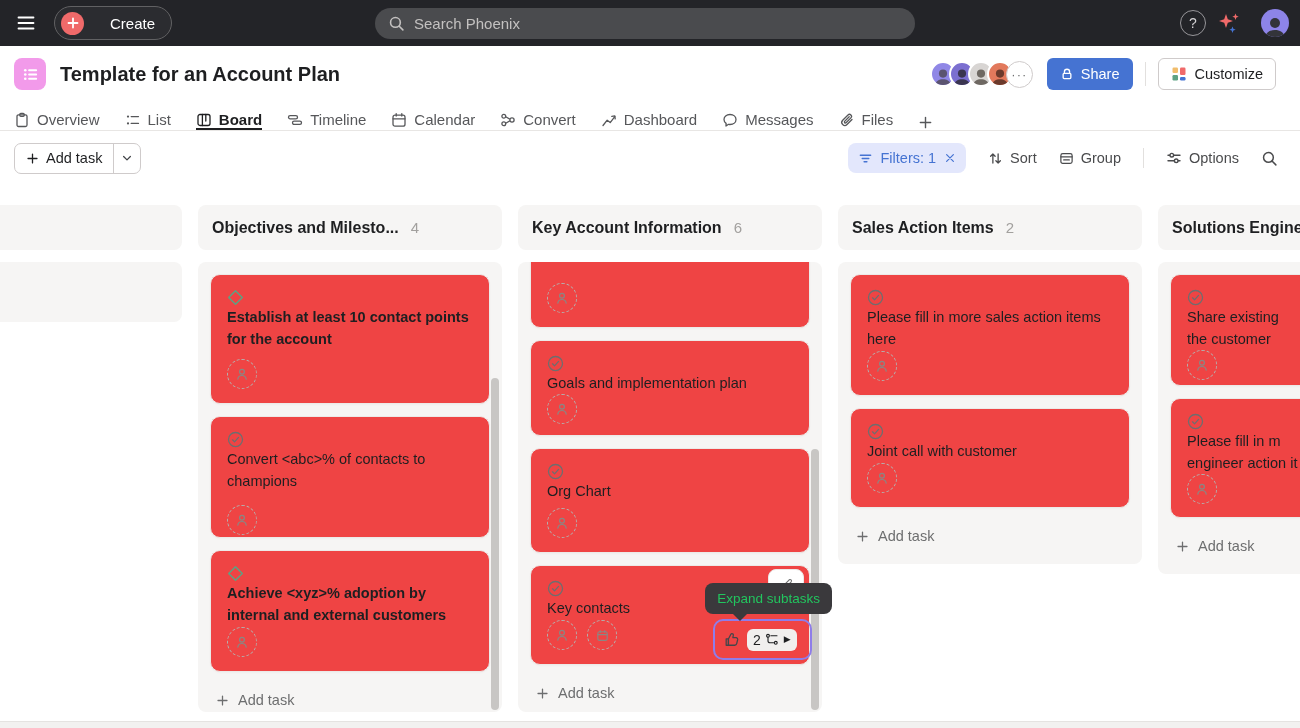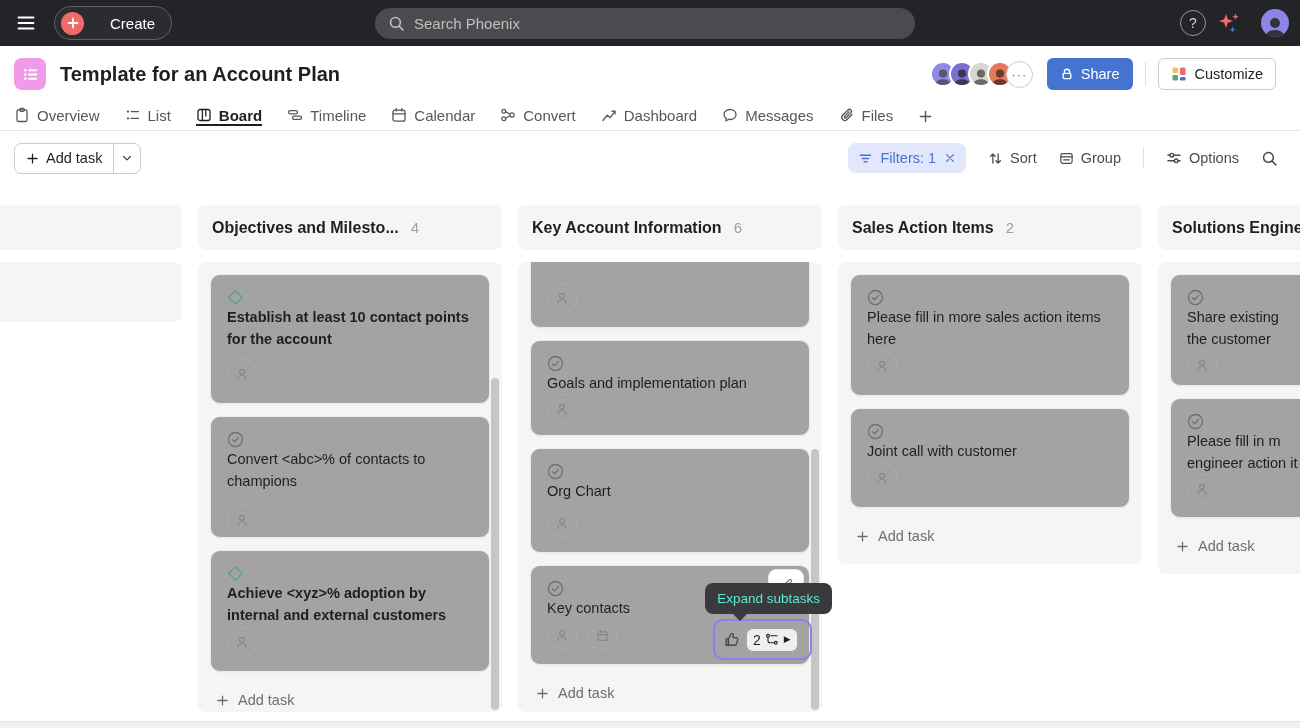--- a/index.html
+++ b/index.html
@@ -30,21 +30,21 @@
   .pheader-right { position:absolute; right:24px; top:12px; height:32px; display:flex; align-items:center; }
   .avatar-stack { display:flex; align-items:center; cursor:pointer; }
   .s-avatar { width:26px; height:26px; border-radius:50%; border:2px solid #fff; margin-left:-7px; overflow:hidden; display:flex; align-items:flex-end; justify-content:center; }
   .s-avatar:first-child { margin-left:0; }
   .more-circle { width:27px; height:27px; border-radius:50%; border:1px solid #cfcbcb; background:#fff; margin-left:-7px; display:flex; align-items:center; justify-content:center; color:#6d6e6f; font-size:13px; letter-spacing:1px; cursor:pointer; }
   .share-btn { margin-left:14px; height:32px; border-radius:6px; background:#4573d2; color:#fff; font-size:14.5px; font-weight:500; display:flex; align-items:center; gap:7px; padding:0 13px; cursor:pointer; }
   .vdiv { width:1px; height:24px; background:#e2e0de; margin:0 12px; }
   .customize-btn { height:32px; border:1px solid #cfcbcb; border-radius:6px; background:#fff; color:#1e1f21; font-size:14.5px; font-weight:500; display:flex; align-items:center; gap:8px; padding:0 12px; cursor:pointer; }
 
   
-  .tabs { position:absolute; top:102px; left:0; right:0; height:29px; border-bottom:1px solid #e8e6e4; display:flex; align-items:center; padding-left:14px; gap:25px; font-size:15px; color:#56575a; }
+  .tabs { position:absolute; top:102px; left:0; right:0; height:29px; border-bottom:1px solid #e8e6e4; display:flex; align-items:flex-end; padding-left:14px; gap:25px; font-size:15px; color:#56575a; }
   .tab { display:flex; align-items:center; gap:7px; cursor:pointer; border-bottom:2px solid transparent; }
   .tab.active { color:#1e1f21; font-weight:700; border-bottom-color:#1e1f21; }
   .tab-add { display:flex; align-items:center; cursor:pointer; color:#56575a; }
 
   
   .toolbar { position:absolute; top:142px; left:14px; right:22px; height:32px; display:flex; align-items:center; }
   .addtask { display:flex; height:31px; border:1px solid #cfcbcb; border-radius:7px; overflow:hidden; background:#fff; }
   .addtask-main { display:flex; align-items:center; gap:7px; padding:0 11px; font-size:14.5px; color:#1e1f21; cursor:pointer; }
   .addtask-sep { width:1px; background:#cfcbcb; }
   .addtask-chev { width:26px; display:flex; align-items:center; justify-content:center; cursor:pointer; color:#44464a; }
@@ -55,34 +55,34 @@
 
   
   .board { position:absolute; top:196px; left:0; right:0; bottom:7px; overflow:hidden; }
   .lanes { display:flex; gap:16px; padding-top:9px; height:100%; }
   .column { width:304px; flex:none; position:relative; }
   .column.first { margin-left:-122px; }
   .col-header { height:45px; background:#f6f5f4; border-radius:8px; display:flex; align-items:center; gap:12px; padding:0 14px; cursor:pointer; }
   .col-title { font-size:16px; font-weight:700; color:#1e1f21; white-space:nowrap; }
   .col-count { font-size:15px; color:#a2a09e; }
   .col-body { margin-top:12px; background:#f6f5f4; border-radius:8px; padding:12px; position:relative; overflow:hidden; }
-  .card { background:#a3a3a3; border:1px solid #eceae8; border-radius:10px; box-shadow:0 1px 2px rgba(0,0,0,.03); padding:14px 16px; margin-bottom:12px; display:flex; flex-direction:column; position:relative; cursor:pointer; }
+  .card { background:#ef4444; border:1px solid #eceae8; border-radius:10px; box-shadow:0 1px 2px rgba(0,0,0,.03); padding:14px 16px; margin-bottom:12px; display:flex; flex-direction:column; position:relative; cursor:pointer; }
   .card-title { font-size:14.5px; line-height:22px; color:#1e1f21; }
   .card-title.bold { font-weight:700; }
   .card-line { font-size:14.5px; line-height:22px; white-space:nowrap; }
   .card-meta { margin-top:auto; display:flex; align-items:center; gap:10px; }
   .ph-circle { width:30px; height:30px; border-radius:50%; border:1px dashed #b4b1af; display:flex; align-items:center; justify-content:center; color:#8a8784; cursor:pointer; flex:none; }
   .lane-add { display:flex; align-items:center; gap:9px; color:#6d6e6f; font-size:14.5px; padding:8px 6px; cursor:pointer; }
   .vthumb { position:absolute; right:3px; width:8px; border-radius:4px; background:#c8c6c4; cursor:grab; }
   .edit-btn { position:absolute; top:3px; right:5px; width:36px; height:30px; border:1px solid #eceae8; border-radius:8px; background:#fff; display:flex; align-items:center; justify-content:center; color:#6d6e6f; cursor:pointer; z-index:1; }
   .focus-ring { position:absolute; right:-3px; bottom:4px; width:99px; height:41px; border:2px solid #8f7de9; border-radius:10px; display:flex; align-items:center; gap:7px; padding:0 8px; z-index:2; }
   .like-btn { display:flex; color:#44464a; cursor:pointer; }
   .subchip { display:flex; align-items:center; gap:4px; background:#f1efee; border-radius:6px; padding:3px 6px; font-size:14px; color:#1e1f21; cursor:pointer; }
   .tri { font-size:9px; color:#1e1f21; line-height:1; }
-  .tooltip { position:absolute; top:378px; right:-10px; background:#3a393c; color:#5eead4; font-size:13.5px; padding:8px 12px; border-radius:8px; white-space:nowrap; z-index:6; }
+  .tooltip { position:absolute; top:378px; right:-10px; background:#3a393c; color:#22c55e; font-size:13.5px; padding:8px 12px; border-radius:8px; white-space:nowrap; z-index:6; }
   .tooltip:after { content:""; position:absolute; top:100%; left:28px; border:7px solid transparent; border-top-color:#3a393c; }
 
   .hscroll { position:absolute; left:0; right:0; bottom:0; height:7px; background:#f2f1f0; border-top:1px solid #e5e3e1; cursor:grab; }
 </style>
 </head>
 <body>
 
 <div class="topbar">
   <div class="hamburger">
     <svg width="20" height="20" viewBox="0 0 20 20" fill="none" stroke="#fff" stroke-width="1.8" stroke-linecap="round">

